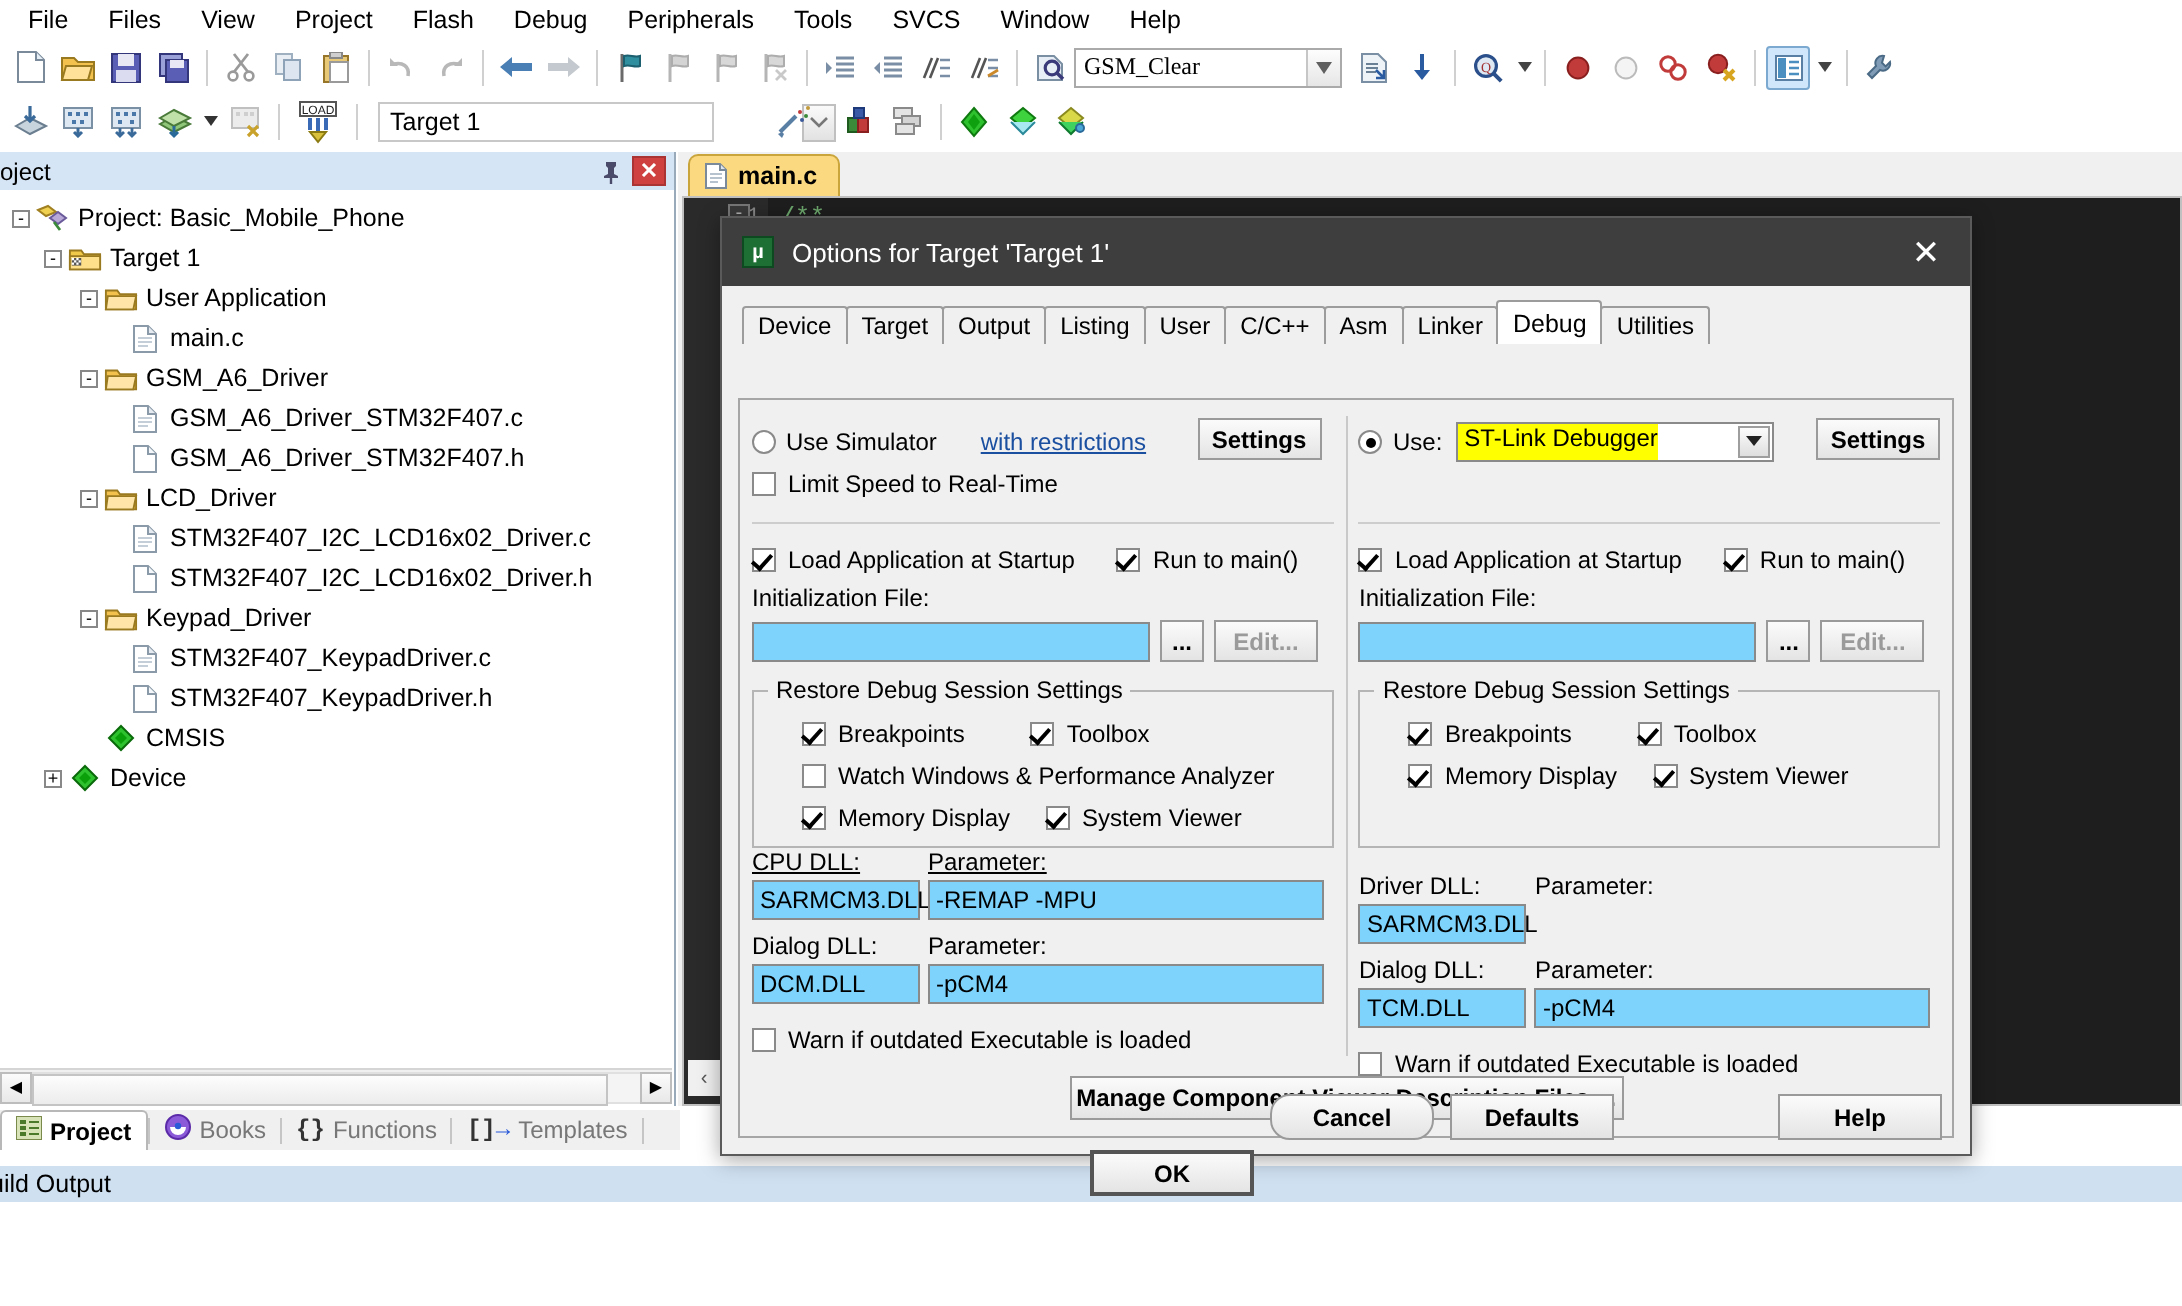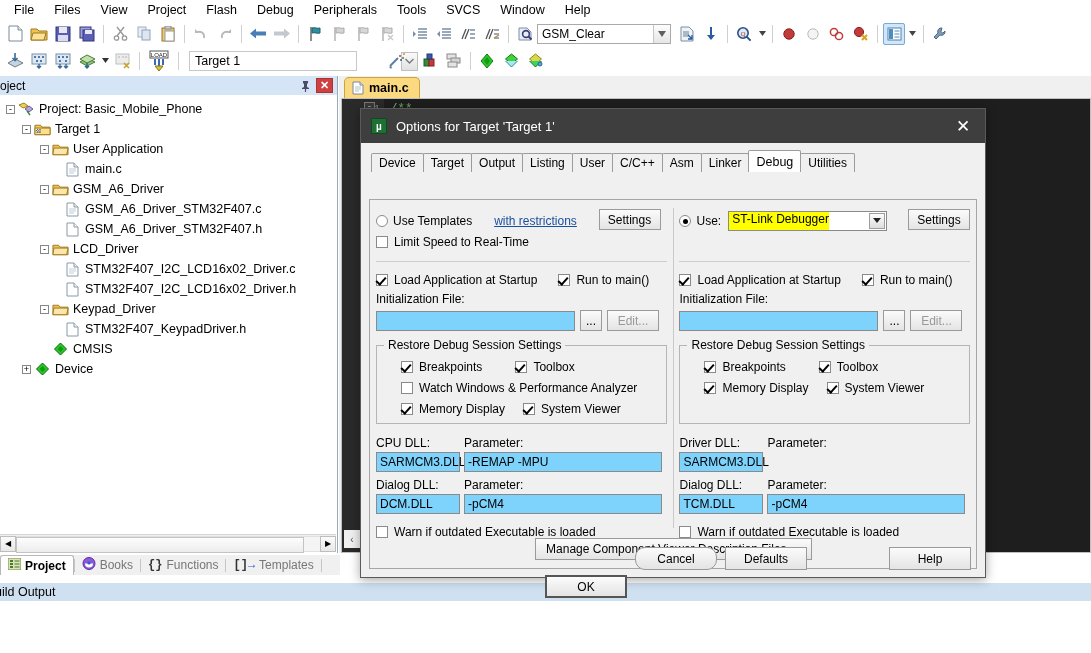--- a/index.html
+++ b/index.html
@@ -42,20 +42,21 @@
   .tsep { width:1px; height:18px; background:#d0d0d0; margin:0 4px; }
 
   
   .ic { display:block; }
 
   
   .tcombo {
     height:20px; width:134px; border:1px solid #aaa; background:#fff;
     display:flex; align-items:center; padding-left:4px; font-size:12px;
     position:relative;
+    font-family:Liberation Serif, serif;
   }
   .tcombo .arrow {
     position:absolute; right:0; top:0; width:17px; height:18px;
     background:linear-gradient(#fdfdfd,#e6e6e6); border-left:1px solid #c6c6c6;
     display:flex; align-items:center; justify-content:center;
   }
   .tgt-box {
     height:20px; width:124px; border:1px solid #c8c8c8; background:#fff;
     display:flex; align-items:center; padding-left:5px; font-size:12.5px;
     margin-left:6px; position:relative;
@@ -227,20 +228,21 @@
   }
   .row { display:flex; align-items:center; height:21px; font-size:12px; }
   .lnk { color:#1b4fa0; text-decoration:underline; font-size:12px; }
 
   .btn {
     background:linear-gradient(#fbfbfb,#e4e4e4);
     border:1px solid #9a9a9a; font-size:12px;
     font-family:"Liberation Sans",sans-serif;
     display:flex;align-items:center;justify-content:center;
     color:#000;
+    font-weight:bold;
   }
   .btn.dis { color:#9a9a9a; }
   .btn.def { border:2px solid #555;margin-top:28px; }
 
   .txt {
     background:#7dd3fc; border:1px solid #8a8a8a; height:20px;
     font-size:12px; display:flex; align-items:center; padding-left:3px;
     font-family:"Liberation Sans",sans-serif;
   }
   .combo {
@@ -825,20 +827,32 @@
         <span class="exp">-</span>
         <span class="ticon">
           <svg width="18" height="13" viewBox="0 0 18 13">
               <path d="M1 2h6l1.5 2H17v8H1z" fill="#f3c14d" stroke="#9a7a20"></path>
               <path d="M2 5h15l-1.5 7H1z" fill="#ffe6a8" stroke="#9a7a20"></path>
             </svg>
         </span>
         <span class="tlab">Keypad_Driver</span>
       </div>
 
+      <div class="trow" style="padding-left:60px">
+        <span class="ticon">
+          <svg width="13" height="15" viewBox="0 0 13 15">
+              <path d="M1 1h7l4 4v9H1z" fill="#fff" stroke="#8a9aa8"></path>
+              <path d="M8 1v4h4" fill="#e4eaf0" stroke="#8a9aa8"></path>
+              <g stroke="#b0bfcc" stroke-width=".8">
+                <path d="M3 7h7M3 9h7M3 11h5"></path>
+              </g>
+            </svg>
+        </span>
+        <span class="tlab">STM32F407_KeypadDriver.c</span>
+      </div>
 
       <div class="trow" style="padding-left:60px">
         <span class="ticon">
           <svg width="13" height="15" viewBox="0 0 13 15">
               <path d="M1 1h7l4 4v9H1z" fill="#fff" stroke="#8a9aa8"></path>
               <path d="M8 1v4h4" fill="#f4f7fa" stroke="#8a9aa8"></path>
             </svg>
         </span>
         <span class="tlab">STM32F407_KeypadDriver.h</span>
       </div>
@@ -965,21 +979,21 @@
             <span>Utilities</span>
           </div>
       </div>
 
       <div class="panel">
         <div class="cols">
 
           <div class="col">
             <div class="row" style="margin-top:2px">
               <span class="radio"></span>
-              <span class="lbl">Use Templates</span>
+              <span class="lbl">Use Simulator</span>
               <span class="lnk" style="margin-left:22px">with restrictions</span>
               <span class="btn" style="position:absolute; right:6px; top:1px; width:62px; height:21px;">Settings</span>
             </div>
             <div class="row">
               <span class="cbx"></span>
               <span class="lbl">Limit Speed to Real-Time</span>
             </div>
 
             <div class="hrule" style="margin:9px 0 7px 0"></div>
 
@@ -1011,21 +1025,21 @@
                 <span class="lbl">Watch Windows &amp; Performance Analyzer</span>
               </div>
               <div class="row" style="padding-left:16px">
                 <span class="cbx on"></span>
                 <span class="lbl">Memory Display</span>
                 <span class="cbx on" style="margin-left:18px"></span>
                 <span class="lbl">System Viewer</span>
               </div>
             </div>
 
-            <div style="display:flex; margin-top:12px;">
+            <div style="display:flex; text-decoration:underline;">
               <span class="lbl" style="width:88px">CPU DLL:</span>
               <span class="lbl">Parameter:</span>
             </div>
             <div style="display:flex; margin-top:2px;">
               <span class="txt" style="width:84px">SARMCM3.DLL</span>
               <span class="txt" style="width:198px; margin-left:4px">-REMAP -MPU</span>
             </div>
 
             <div style="display:flex; margin-top:6px;">
               <span class="lbl" style="width:88px">Dialog DLL:</span>

